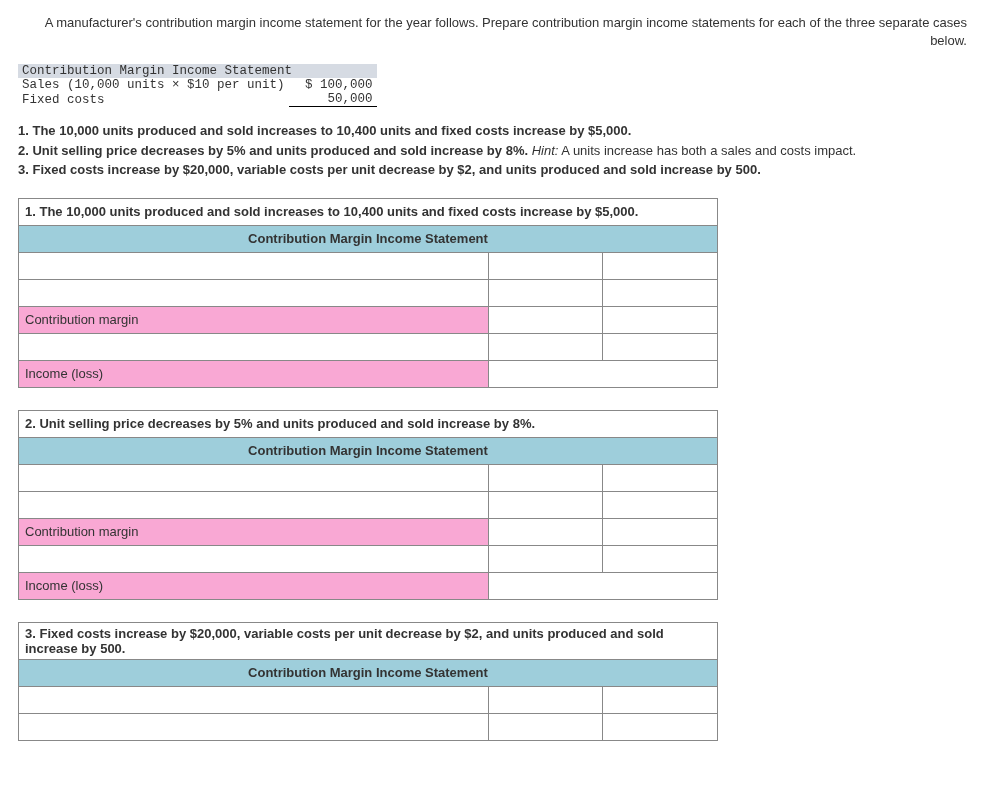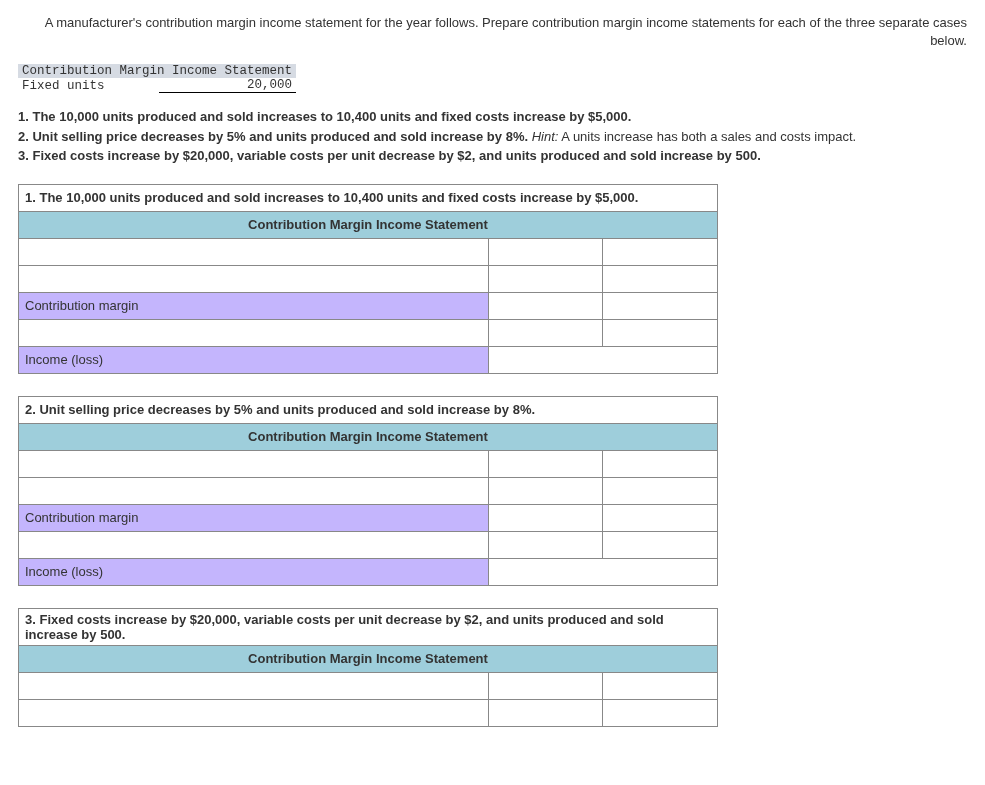--- a/index.html
+++ b/index.html
@@ -61,35 +61,39 @@
     background: #fff;
   }
   .ws .section-hdr {
     background: #9ecedb;
     text-align: center;
     font-weight: bold;
   }
   .ws .col-label { width: 450px; }
   .ws .col-amt { width: 100px; }
   .ws .editable { background: #fff; }
-  .ws .fixed-label { background: #c4b5fd; }
+  .ws .fixed-label { background: #f9a8d4; }
 </style>
 </head>
 <body>
 
 <div class="intro">A manufacturer's contribution margin income statement for the year follows. Prepare contribution margin income statements for each of the three separate cases below.</div>
 
 <table class="base-table">
   <tbody>
       <tr class="hdr">
         <td colspan="2">Contribution Margin Income Statement</td>
       </tr>
+  <tr>
+    <td>Sales (10,000 units × $10 per unit)</td>
+    <td class="amt">$ 100,000</td>
+  </tr>
   <tr class="line-bottom">
-    <td>Fixed units</td>
-    <td class="amt">20,000</td>
+    <td>Fixed costs</td>
+    <td class="amt">50,000</td>
   </tr>
 </tbody>
   </table>
 
 <div class="scenarios">
   <div><b>1. The 10,000 units produced and sold increases to 10,400 units and fixed costs increase by $5,000.</b></div>
   <div>
     <b>2. Unit selling price decreases by 5% and units produced and sold increase by 8%. </b>
     <span class="italic">Hint:</span>
     <span> A units increase has both a sales and costs impact.</span>

